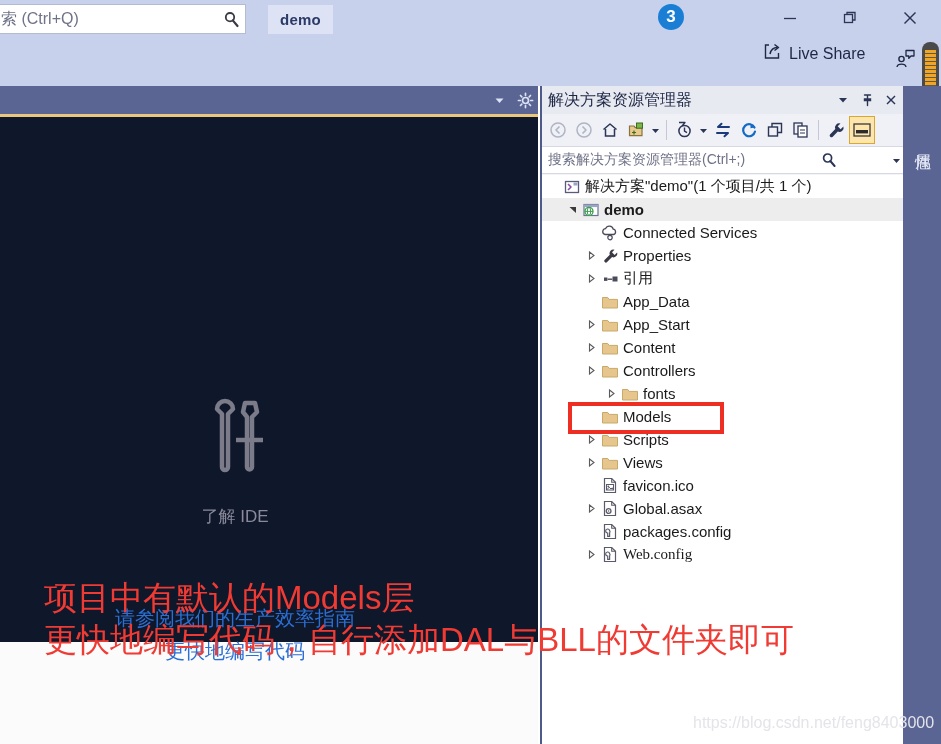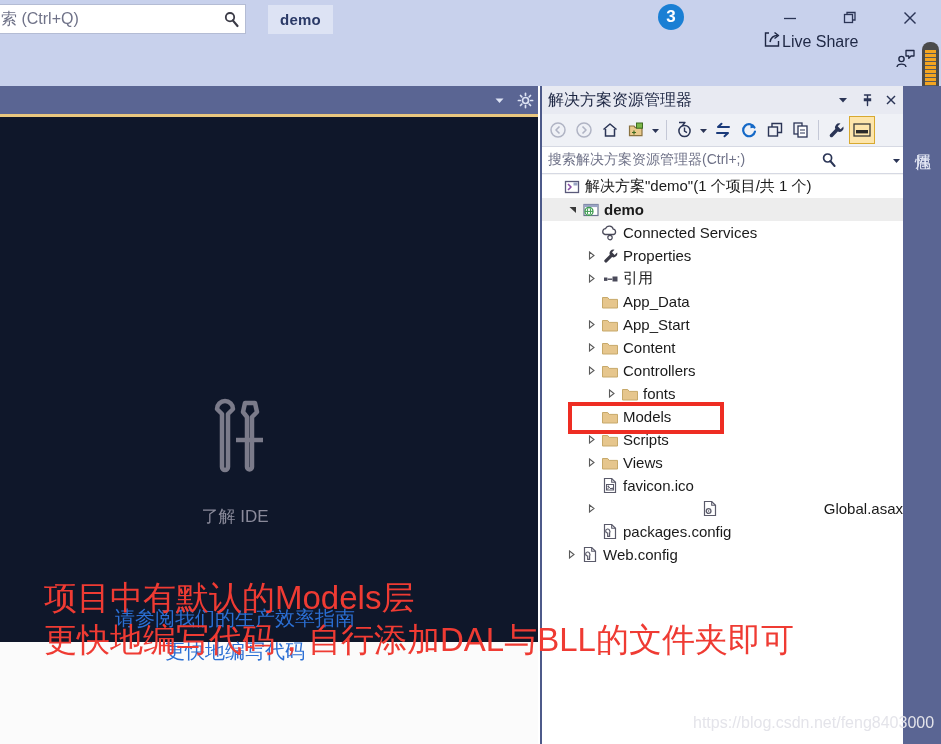--- a/index.html
+++ b/index.html
@@ -91,23 +91,24 @@
     justify-content: center;
     color: #2b3556;
   }
   #btn-minimize { left: 768px; }
   #btn-restore  { left: 828px; }
   #btn-close    { left: 888px; }
 
   
   #live-share {
     position: absolute;
-    left: 763px; top: 30px;
-    display: flex;
-    align-items: center;
+    left: 763px; top: 42px;
+    display: flex;
+    align-items: center;
+    gap: 7px;
     color: #1e2744;
     font-size: 16px;
     white-space: nowrap;
   }
   #feedback-icon {
     position: absolute;
     left: 892px; top: 46px;
     width: 26px; height: 26px;
     display: flex;
     align-items: center;
@@ -782,21 +783,21 @@
           <svg width="16" height="17" viewBox="0 0 16 17" aria-hidden="true">
             <path d="M2.5 1.5 h7.2 l3.8 3.8 v10.2 h-11 z" fill="#ffffff" stroke="#5a5a6a" stroke-width="1.2"></path>
             <polyline points="9.7,1.5 9.7,5.3 13.5,5.3" fill="none" stroke="#5a5a6a" stroke-width="1.1"></polyline>
             <rect x="4.5" y="7.5" width="7" height="5.5" fill="none" stroke="#5a5a6a" stroke-width="1"></rect>
             <circle cx="6.3" cy="9.4" r=".9" fill="#5a5a6a"></circle>
             <polyline points="4.8,12.8 7.2,10.2 9,12 10.2,10.8 11.3,12.8" fill="none" stroke="#5a5a6a" stroke-width="1"></polyline>
           </svg>
         </span>
         <span class="node-label">favicon.ico</span>
       </div>
-      <div class="tree-row" style="padding-left: 42px; justify-content: space-between;">
+      <div class="tree-row" style="padding-left: 42px;">
         <span class="expander">
           <svg width="9" height="9" viewBox="0 0 9 9" aria-hidden="true">
             <polygon points="2.5,1 7,4.5 2.5,8" fill="none" stroke="#5a5a5a" stroke-width="1.1"></polygon>
           </svg>
         </span>
         <span class="node-icon">
           <svg width="16" height="17" viewBox="0 0 16 17" aria-hidden="true">
             <path d="M2.5 1.5 h7.2 l3.8 3.8 v10.2 h-11 z" fill="#ffffff" stroke="#5a5a6a" stroke-width="1.2"></path>
             <polyline points="9.7,1.5 9.7,5.3 13.5,5.3" fill="none" stroke="#5a5a6a" stroke-width="1.1"></polyline>
             <circle cx="6.6" cy="11" r="2.4" fill="none" stroke="#5a5a6a" stroke-width="1.3"></circle>
@@ -809,21 +810,21 @@
         <span class="expander"></span>
         <span class="node-icon">
           <svg width="16" height="17" viewBox="0 0 16 17" aria-hidden="true">
             <path d="M2.5 1.5 h7.2 l3.8 3.8 v10.2 h-11 z" fill="#ffffff" stroke="#5a5a6a" stroke-width="1.2"></path>
             <polyline points="9.7,1.5 9.7,5.3 13.5,5.3" fill="none" stroke="#5a5a6a" stroke-width="1.1"></polyline>
             <path d="M7.6 7.6 a2 2 0 1 0 -1.9 2.4 l0 3.4 h1.9 l0 -3.4 a2 2 0 0 0 0 -2.4 z" fill="none" stroke="#5a5a6a" stroke-width="1.2"></path>
           </svg>
         </span>
         <span class="node-label">packages.config</span>
       </div>
-      <div class="tree-row" style="padding-left: 22px;">
+      <div class="tree-row" style="padding-left: 42px; font-family: Liberation Serif, serif;">
         <span class="expander">
           <svg width="9" height="9" viewBox="0 0 9 9" aria-hidden="true">
             <polygon points="2.5,1 7,4.5 2.5,8" fill="none" stroke="#5a5a5a" stroke-width="1.1"></polygon>
           </svg>
         </span>
         <span class="node-icon">
           <svg width="16" height="17" viewBox="0 0 16 17" aria-hidden="true">
             <path d="M2.5 1.5 h7.2 l3.8 3.8 v10.2 h-11 z" fill="#ffffff" stroke="#5a5a6a" stroke-width="1.2"></path>
             <polyline points="9.7,1.5 9.7,5.3 13.5,5.3" fill="none" stroke="#5a5a6a" stroke-width="1.1"></polyline>
             <path d="M7.6 7.6 a2 2 0 1 0 -1.9 2.4 l0 3.4 h1.9 l0 -3.4 a2 2 0 0 0 0 -2.4 z" fill="none" stroke="#5a5a6a" stroke-width="1.2"></path>

